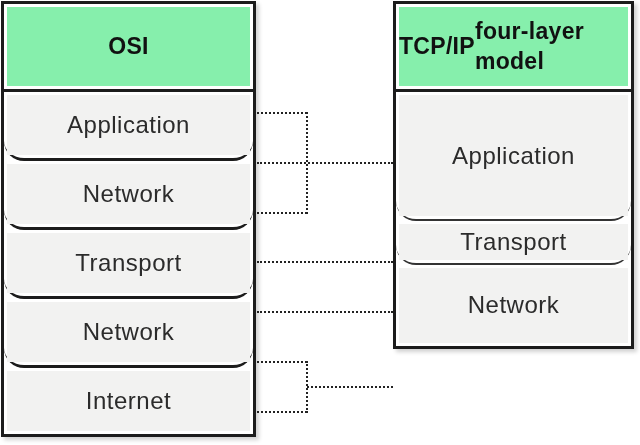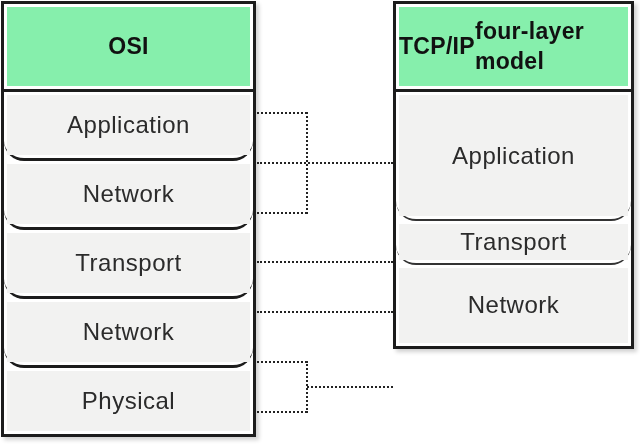--- a/index.html
+++ b/index.html
@@ -105,21 +105,21 @@
     <div class="layer-row">
       <div class="cell-fill">Network</div>
     </div>
     <div class="layer-row">
       <div class="cell-fill">Transport</div>
     </div>
     <div class="layer-row">
       <div class="cell-fill">Network</div>
     </div>
     <div class="layer-row">
-      <div class="cell-fill">Physical</div>
+      <div class="cell-fill">Internet</div>
     </div>
   </div>
 
   <div class="model-box box-tcpip">
     <div class="header-row">
       <div class="cell-fill">
         <span>TCP/IP</span>
         <span>four-layer model</span>
       </div>
     </div>

